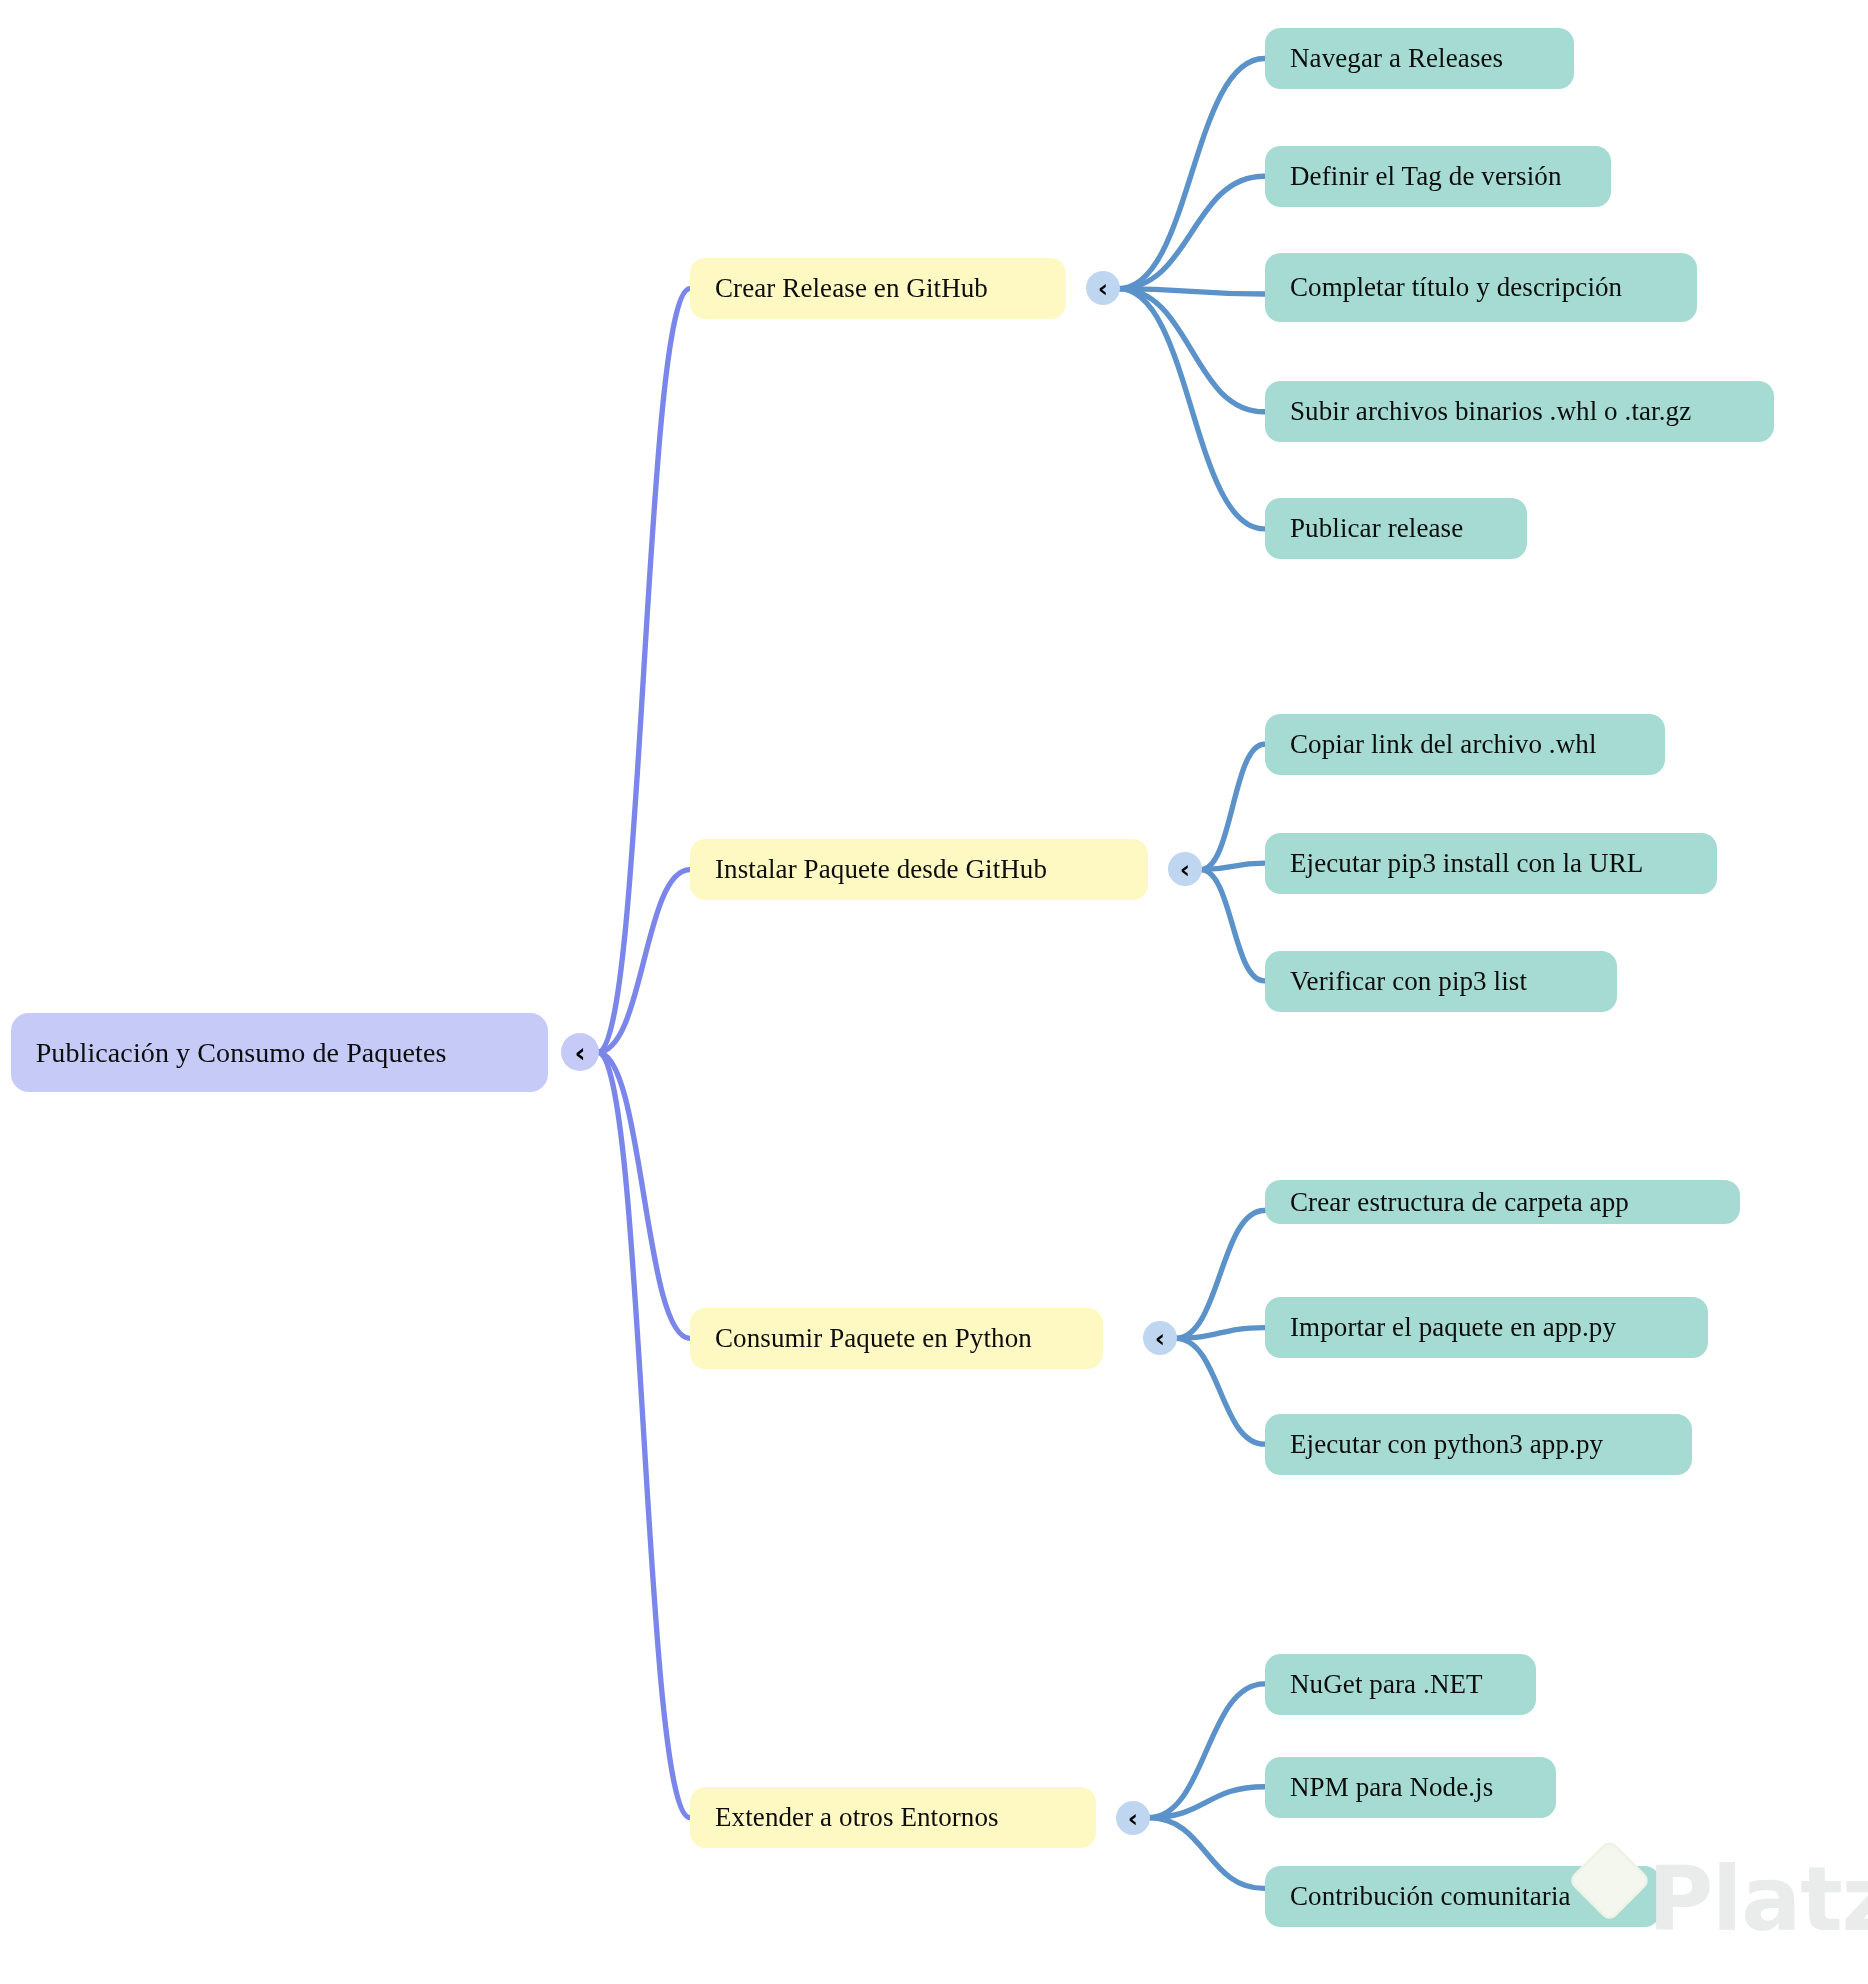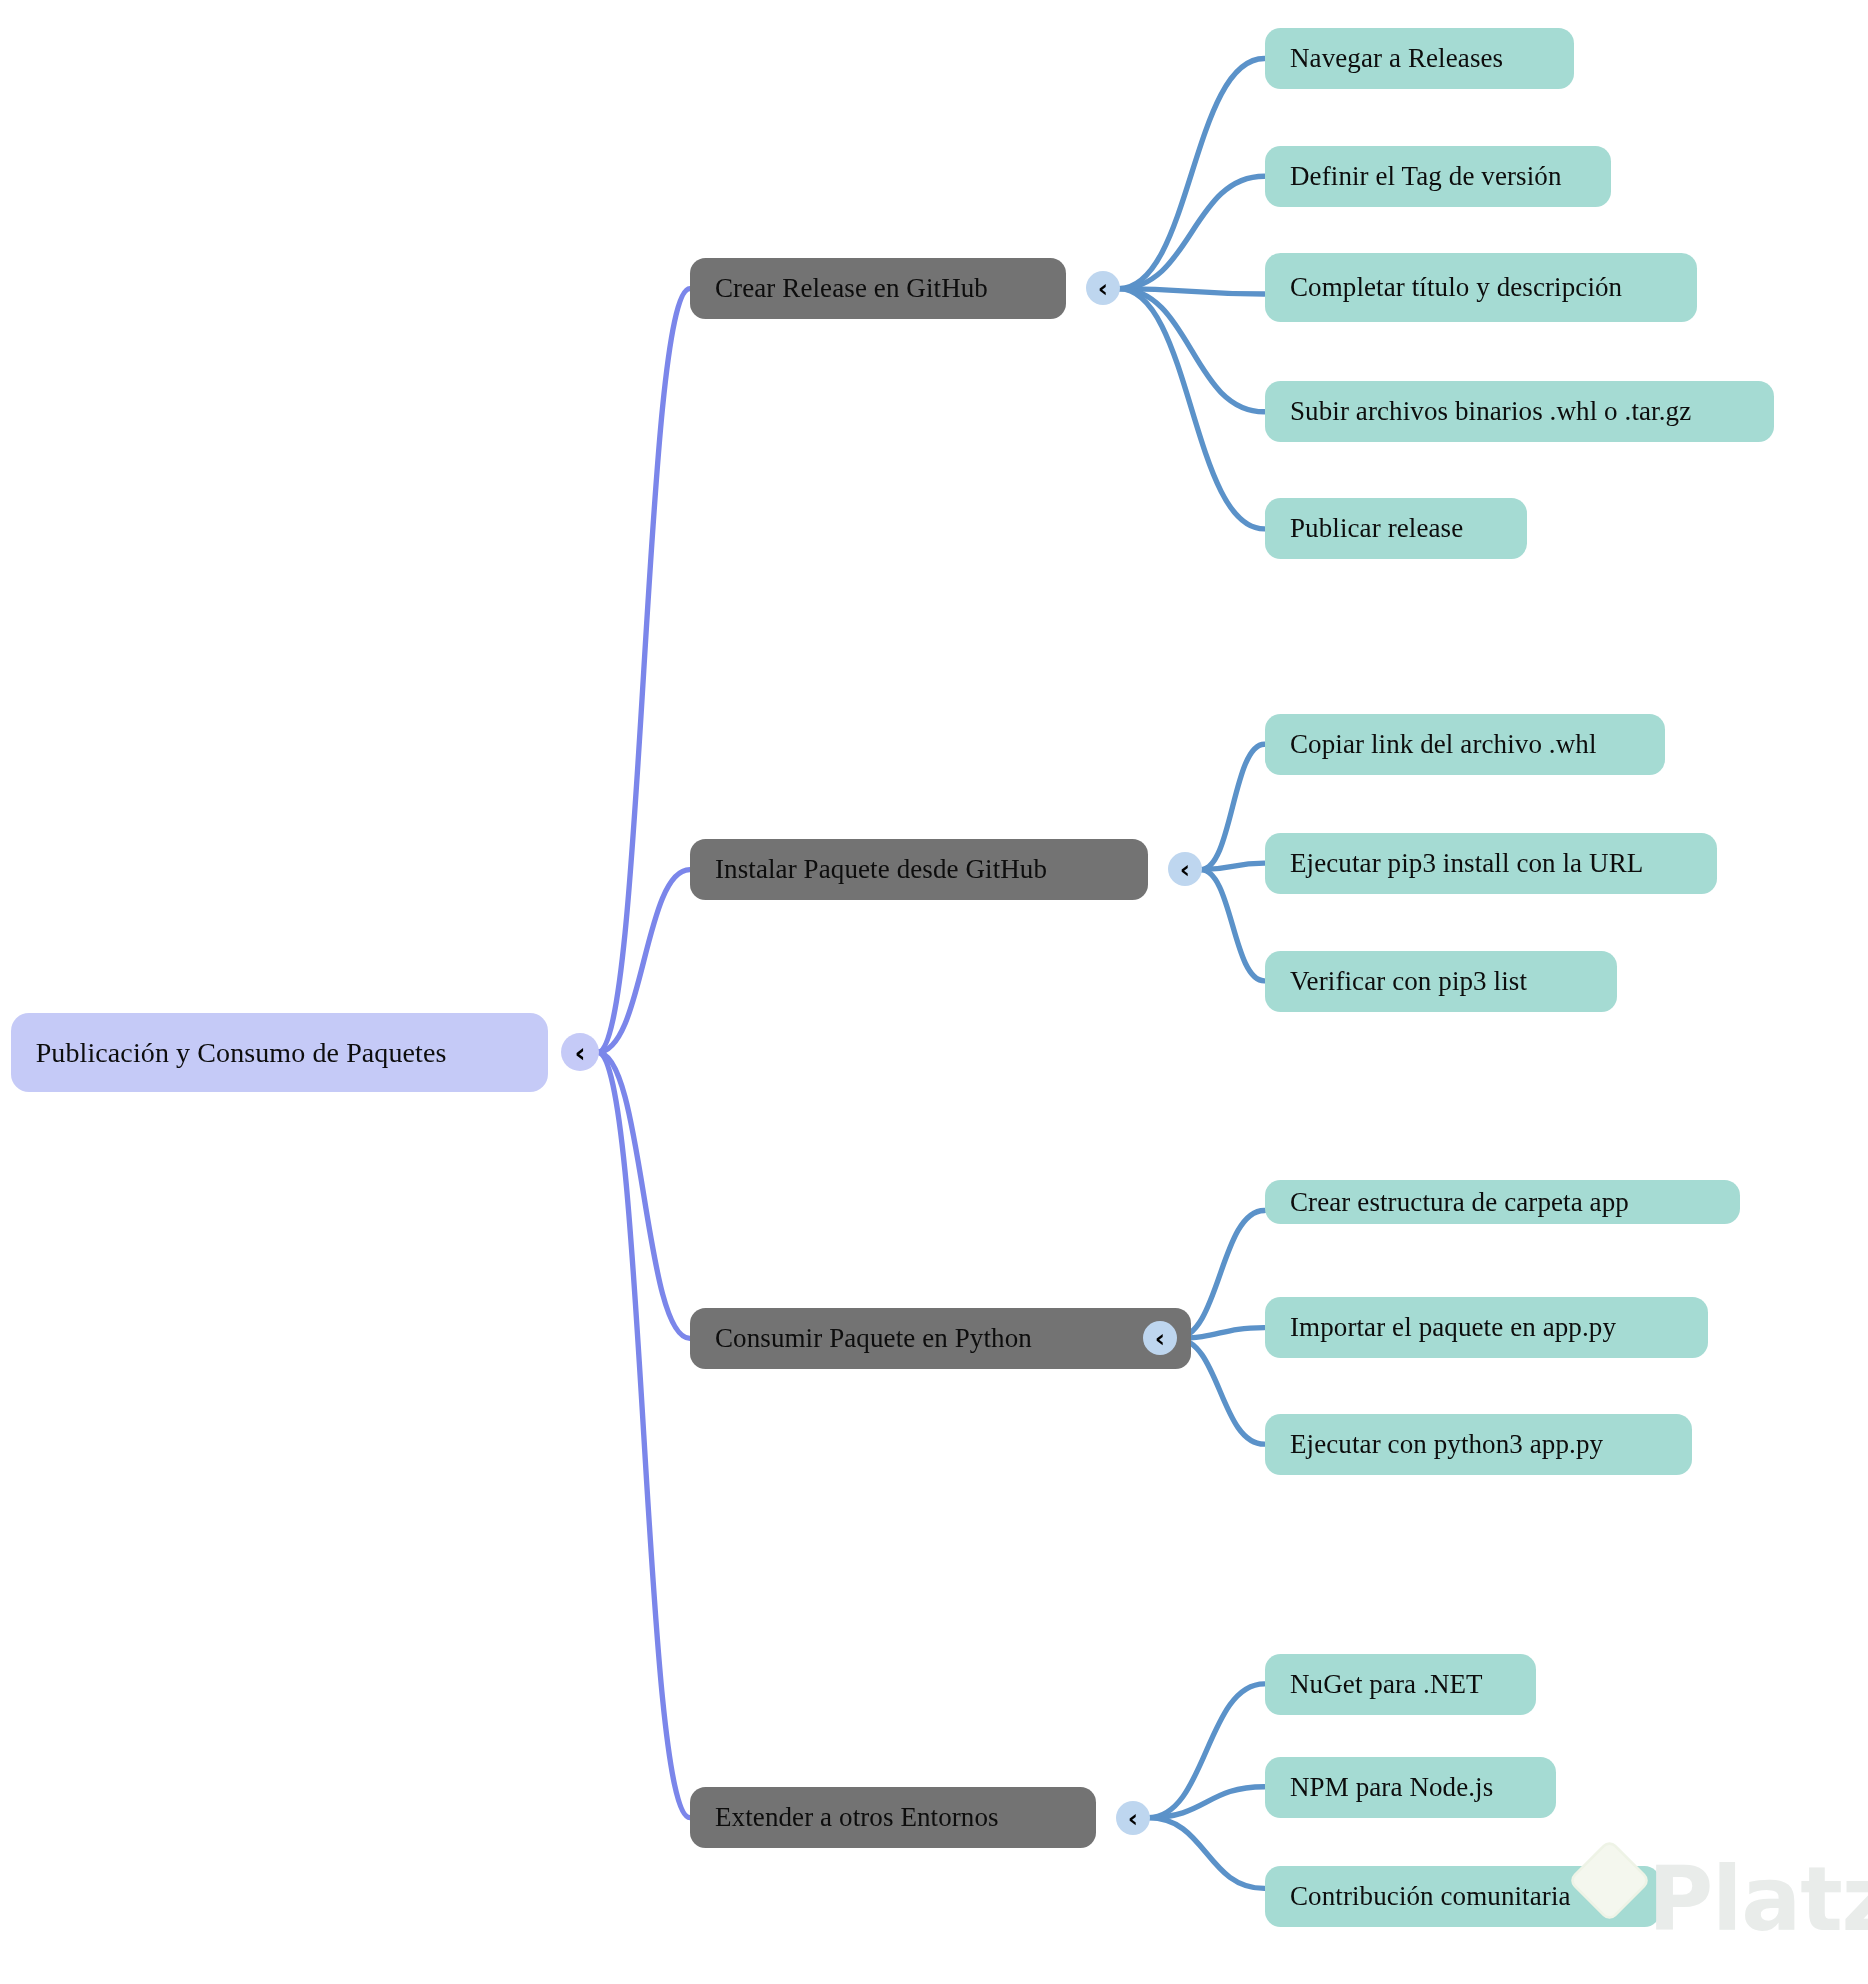--- a/index.html
+++ b/index.html
@@ -42,21 +42,21 @@
     line-height: 1;
     color: #0d0d0d;
     letter-spacing: 0.1px;
   }
   .node.root {
     background: #c5caf7;
     border-radius: 18px;
   }
   .node.root .label { font-size: 28px; }
   .node.branch {
-    background: #737373;
+    background: #fef9c3;
   }
   .node.leaf {
     background: #a5dbd3;
   }
   .toggle {
     position: absolute;
     border-radius: 50%;
     display: flex;
     align-items: center;
     justify-content: center;
@@ -174,21 +174,21 @@
       </div>
       <div class="node leaf" style="left: 1265px; top: 714px; width: 400px; height: 61px;">
         <span class="label">Copiar link del archivo .whl</span>
       </div>
       <div class="node leaf" style="left: 1265px; top: 833px; width: 452px; height: 61px;">
         <span class="label">Ejecutar pip3 install con la URL</span>
       </div>
       <div class="node leaf" style="left: 1265px; top: 951px; width: 352px; height: 61px;">
         <span class="label">Verificar con pip3 list</span>
       </div>
-      <div class="node branch" style="left: 690px; top: 1308px; width: 501px; height: 61px;">
+      <div class="node branch" style="left: 690px; top: 1308px; width: 413px; height: 61px;">
         <span class="label">Consumir Paquete en Python</span>
       </div>
       <div class="toggle branch-toggle" style="left: 1143px; top: 1321px;">
         <span class="chev">‹</span>
       </div>
       <div class="node leaf" style="left: 1265px; top: 1180px; width: 475px; height: 44px;">
         <span class="label">Crear estructura de carpeta app</span>
       </div>
       <div class="node leaf" style="left: 1265px; top: 1297px; width: 443px; height: 61px;">
         <span class="label">Importar el paquete en app.py</span>

